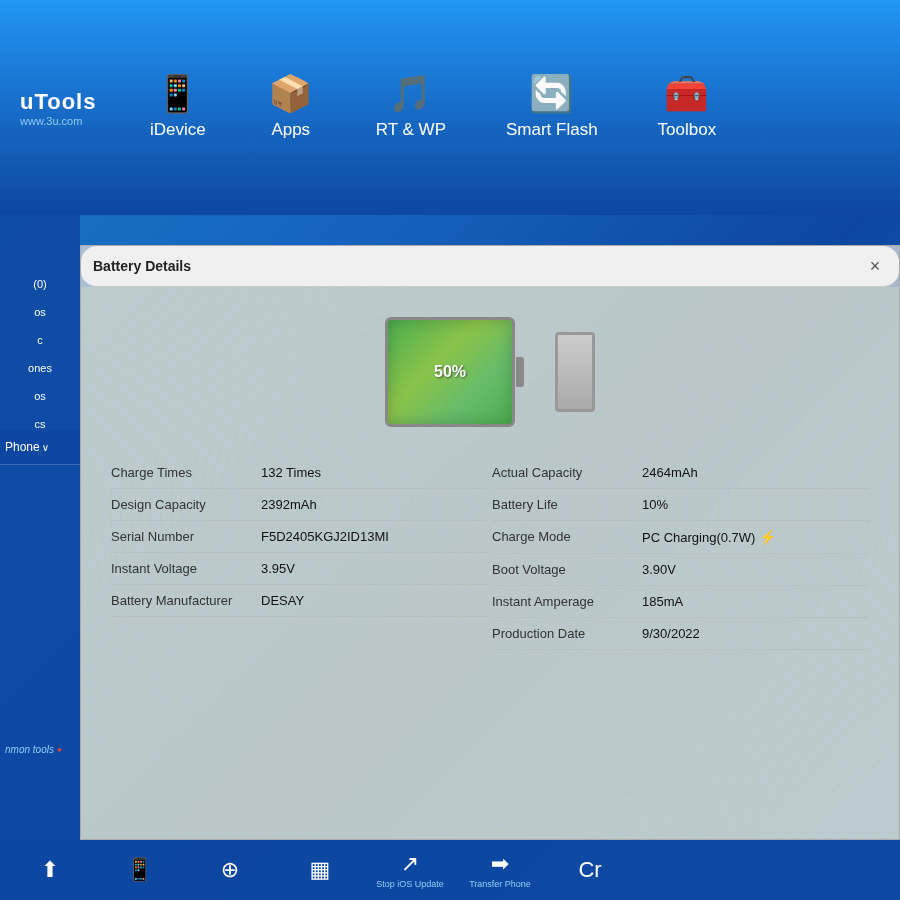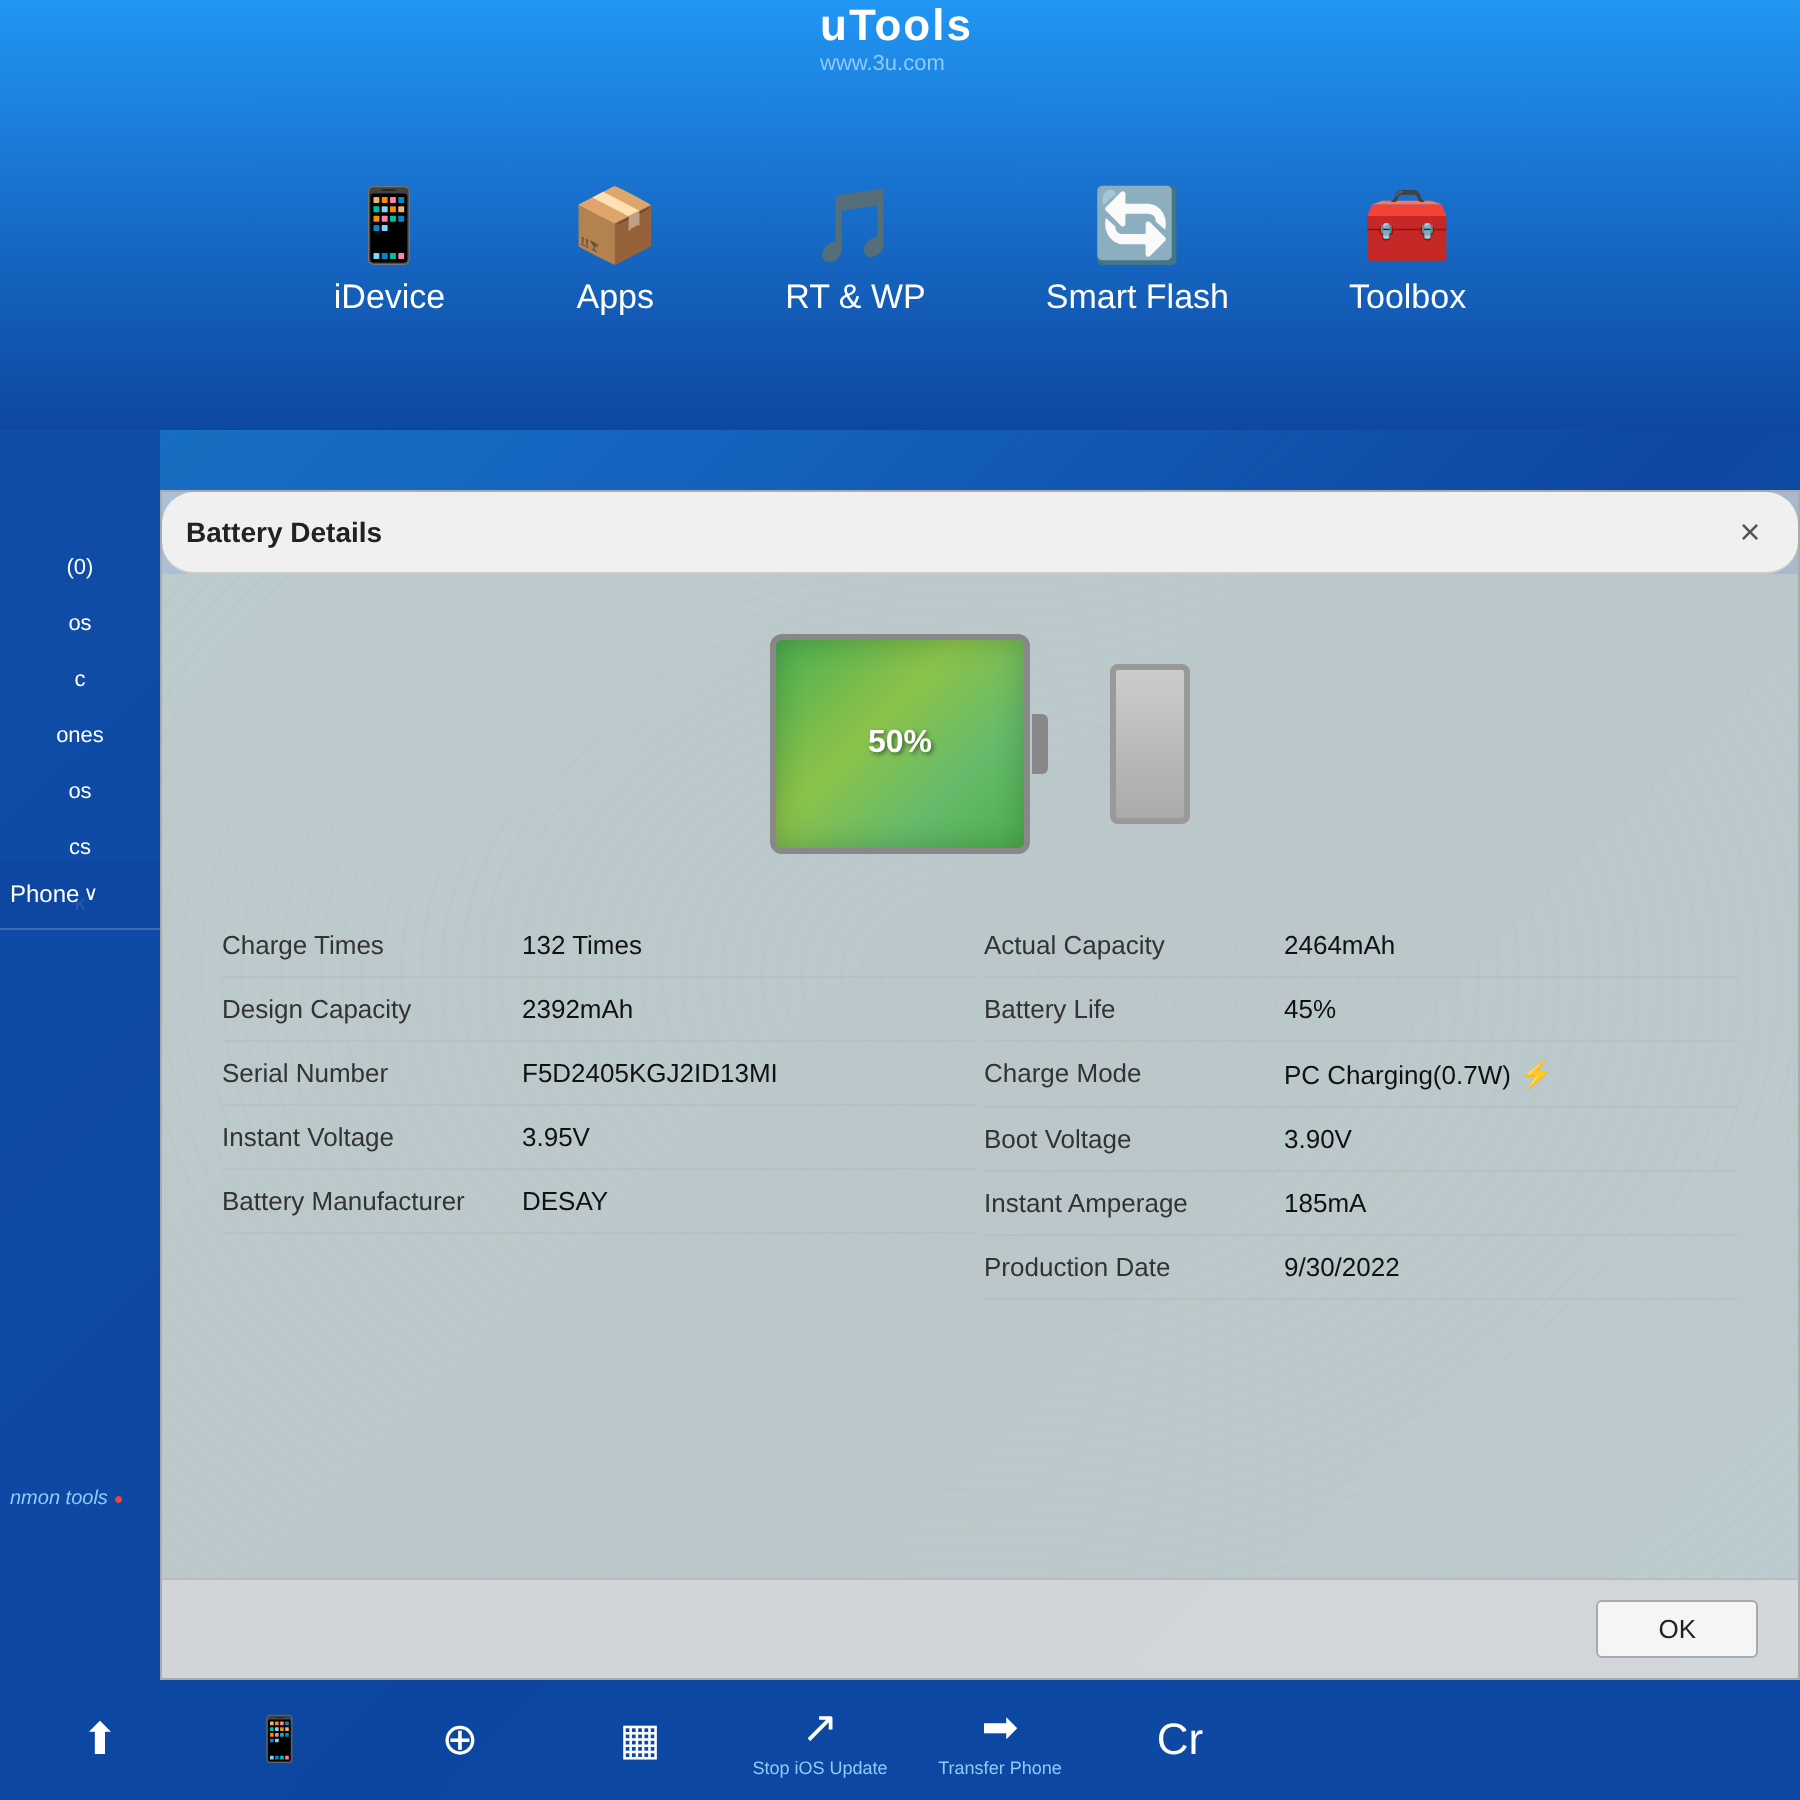--- a/index.html
+++ b/index.html
@@ -25,21 +25,20 @@
       position: absolute;
       top: 0;
       left: 0;
       right: 0;
       height: 215px;
       background: linear-gradient(180deg, #2196f3 0%, #1565c0 60%, #0d47a1 100%);
       display: flex;
       align-items: center;
       padding: 0 0;
       z-index: 10;
-      flex-direction: column;
     }
 
     .toolbar-brand {
       display: flex;
       flex-direction: column;
       justify-content: center;
       padding: 0 20px;
       min-width: 120px;
     }
 
@@ -438,21 +437,21 @@
   </div>
           </div>
         <div>
 
         <div class="info-row">
     <span class="info-label">Actual Capacity</span>
     <span class="info-value">2464mAh</span>
   </div>
             <div class="info-row">
     <span class="info-label">Battery Life</span>
-    <span class="info-value">45%</span>
+    <span class="info-value">10%</span>
   </div>
             <div class="info-row">
     <span class="info-label">Charge Mode</span>
     <span class="info-value">PC Charging(0.7W)<span class="charge-icon">⚡</span></span>
   </div>
             <div class="info-row">
     <span class="info-label">Boot Voltage</span>
     <span class="info-value">3.90V</span>
   </div>
             <div class="info-row">
@@ -460,23 +459,20 @@
     <span class="info-value">185mA</span>
   </div>
             <div class="info-row">
     <span class="info-label">Production Date</span>
     <span class="info-value">9/30/2022</span>
   </div>
           </div>
       </div>
     </div>
   </div>
-  <div class="dialog-footer">
-    <button class="btn-ok">OK</button>
-  </div>
 </div>
 
 <div class="taskbar">
 
 <div class="taskbar-item">
     <span class="taskbar-icon">⬆</span>
 
   </div>
     <div class="taskbar-item">
     <span class="taskbar-icon">📱</span>

